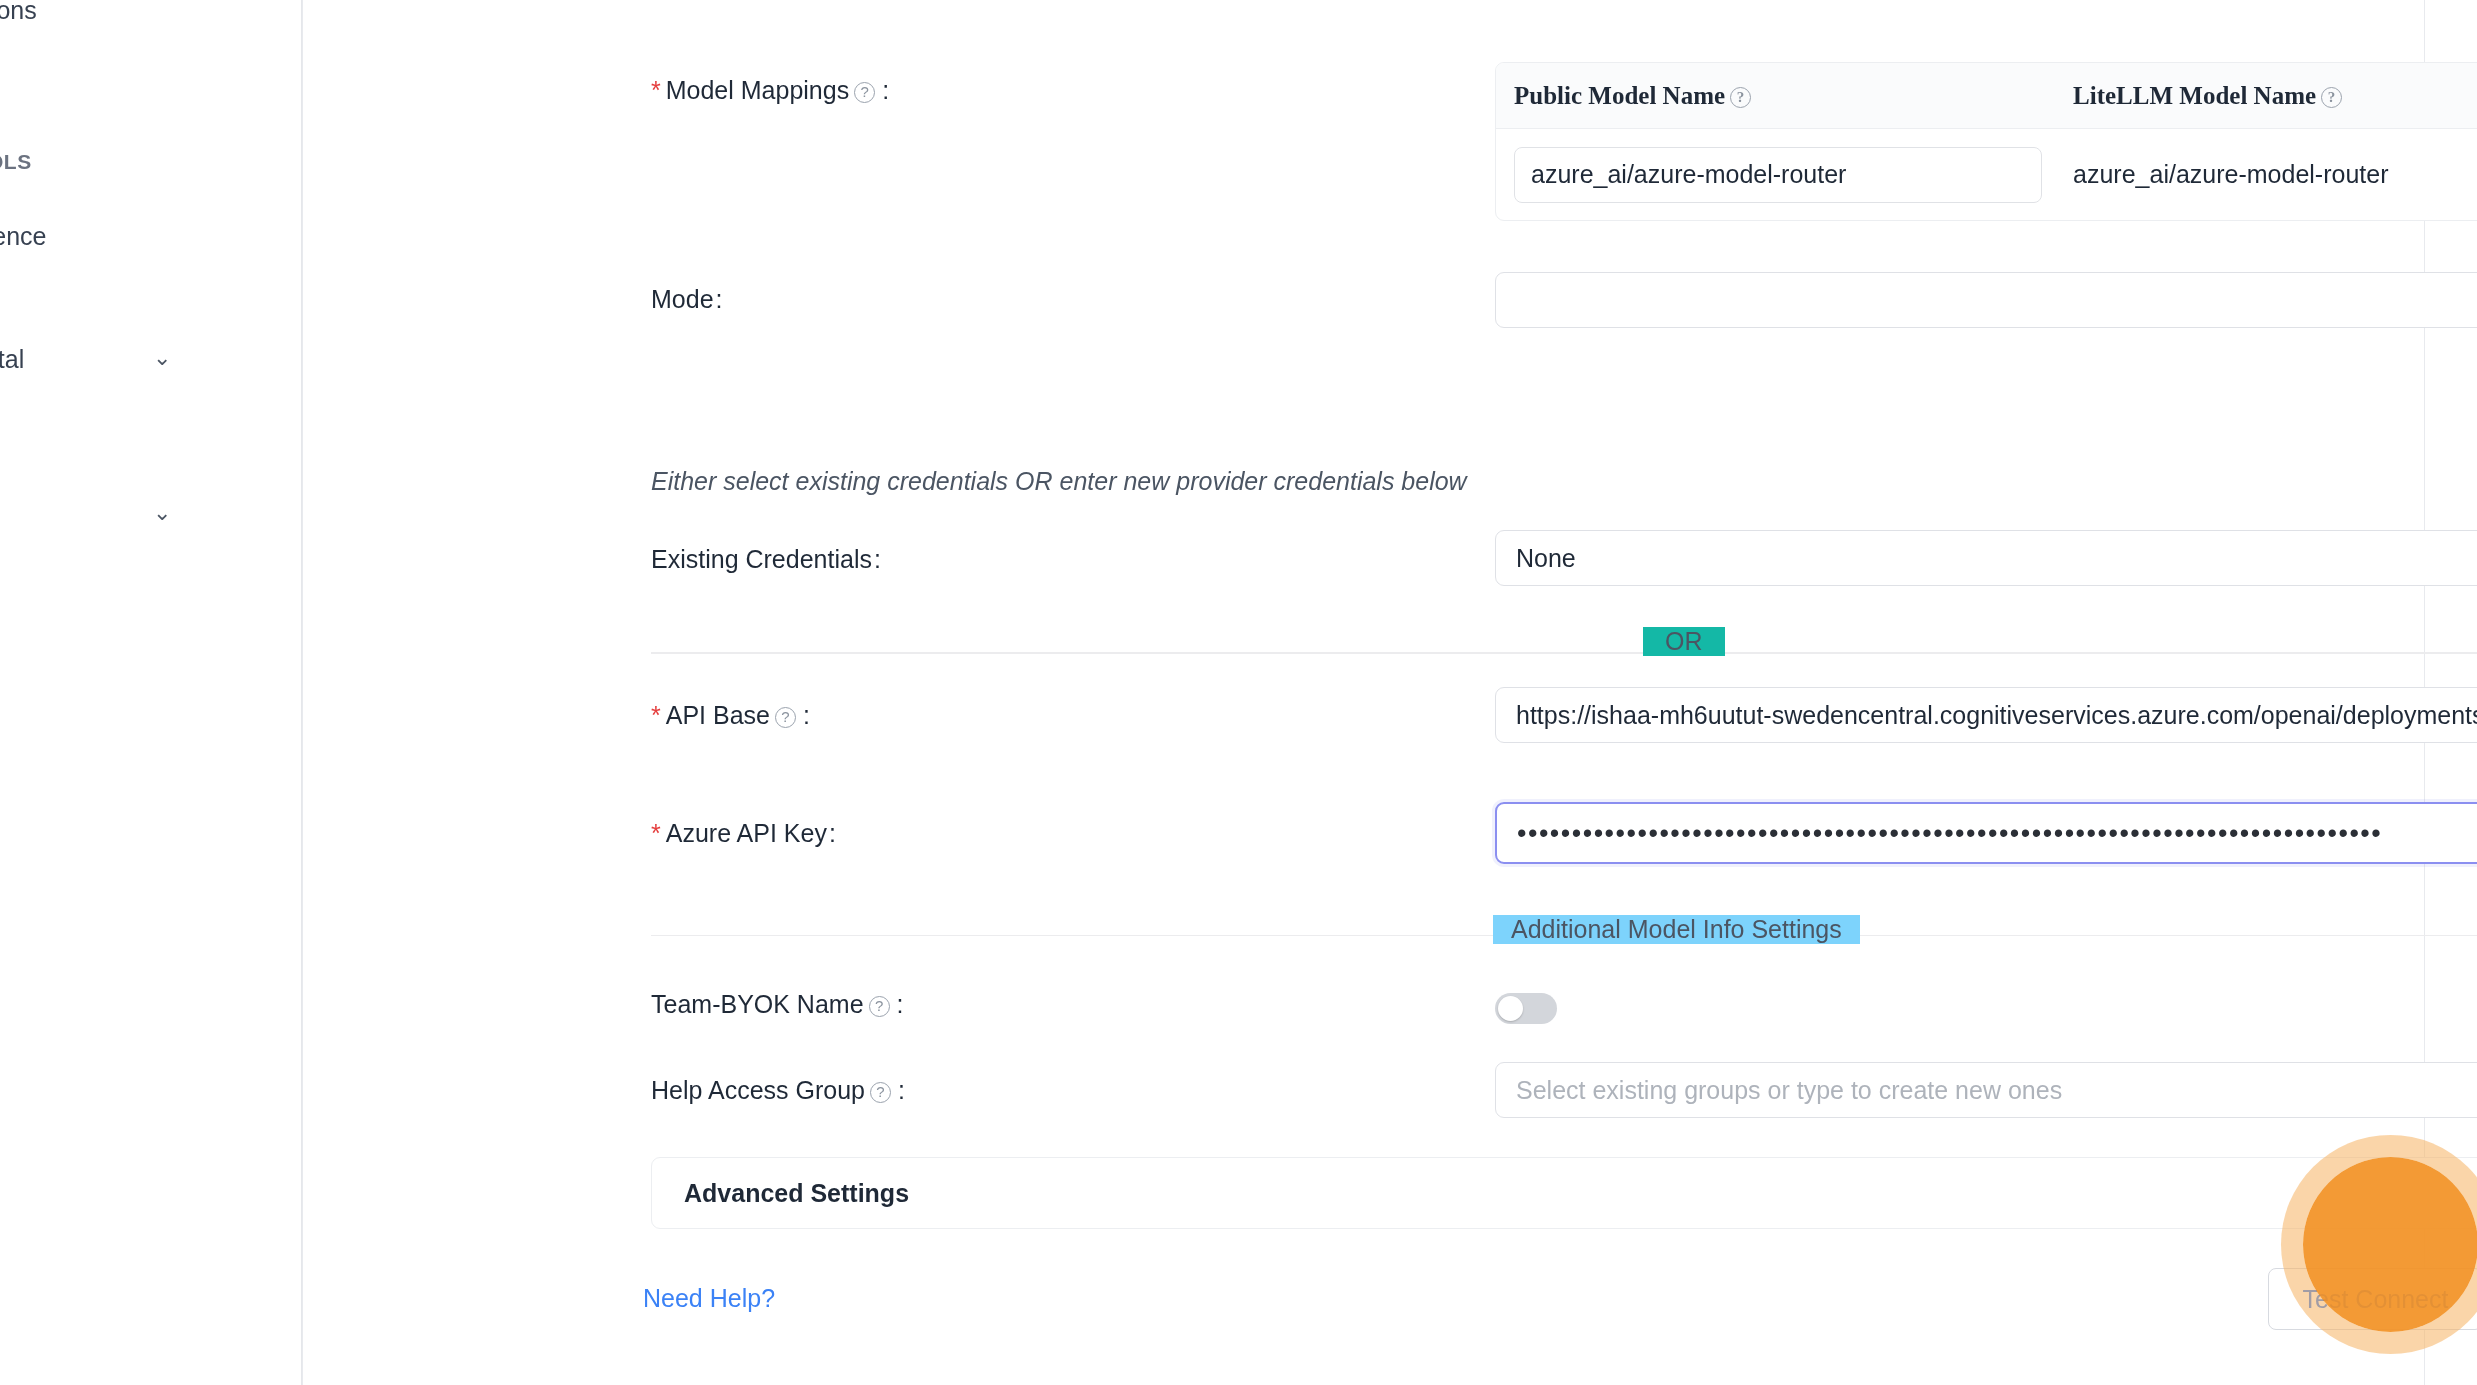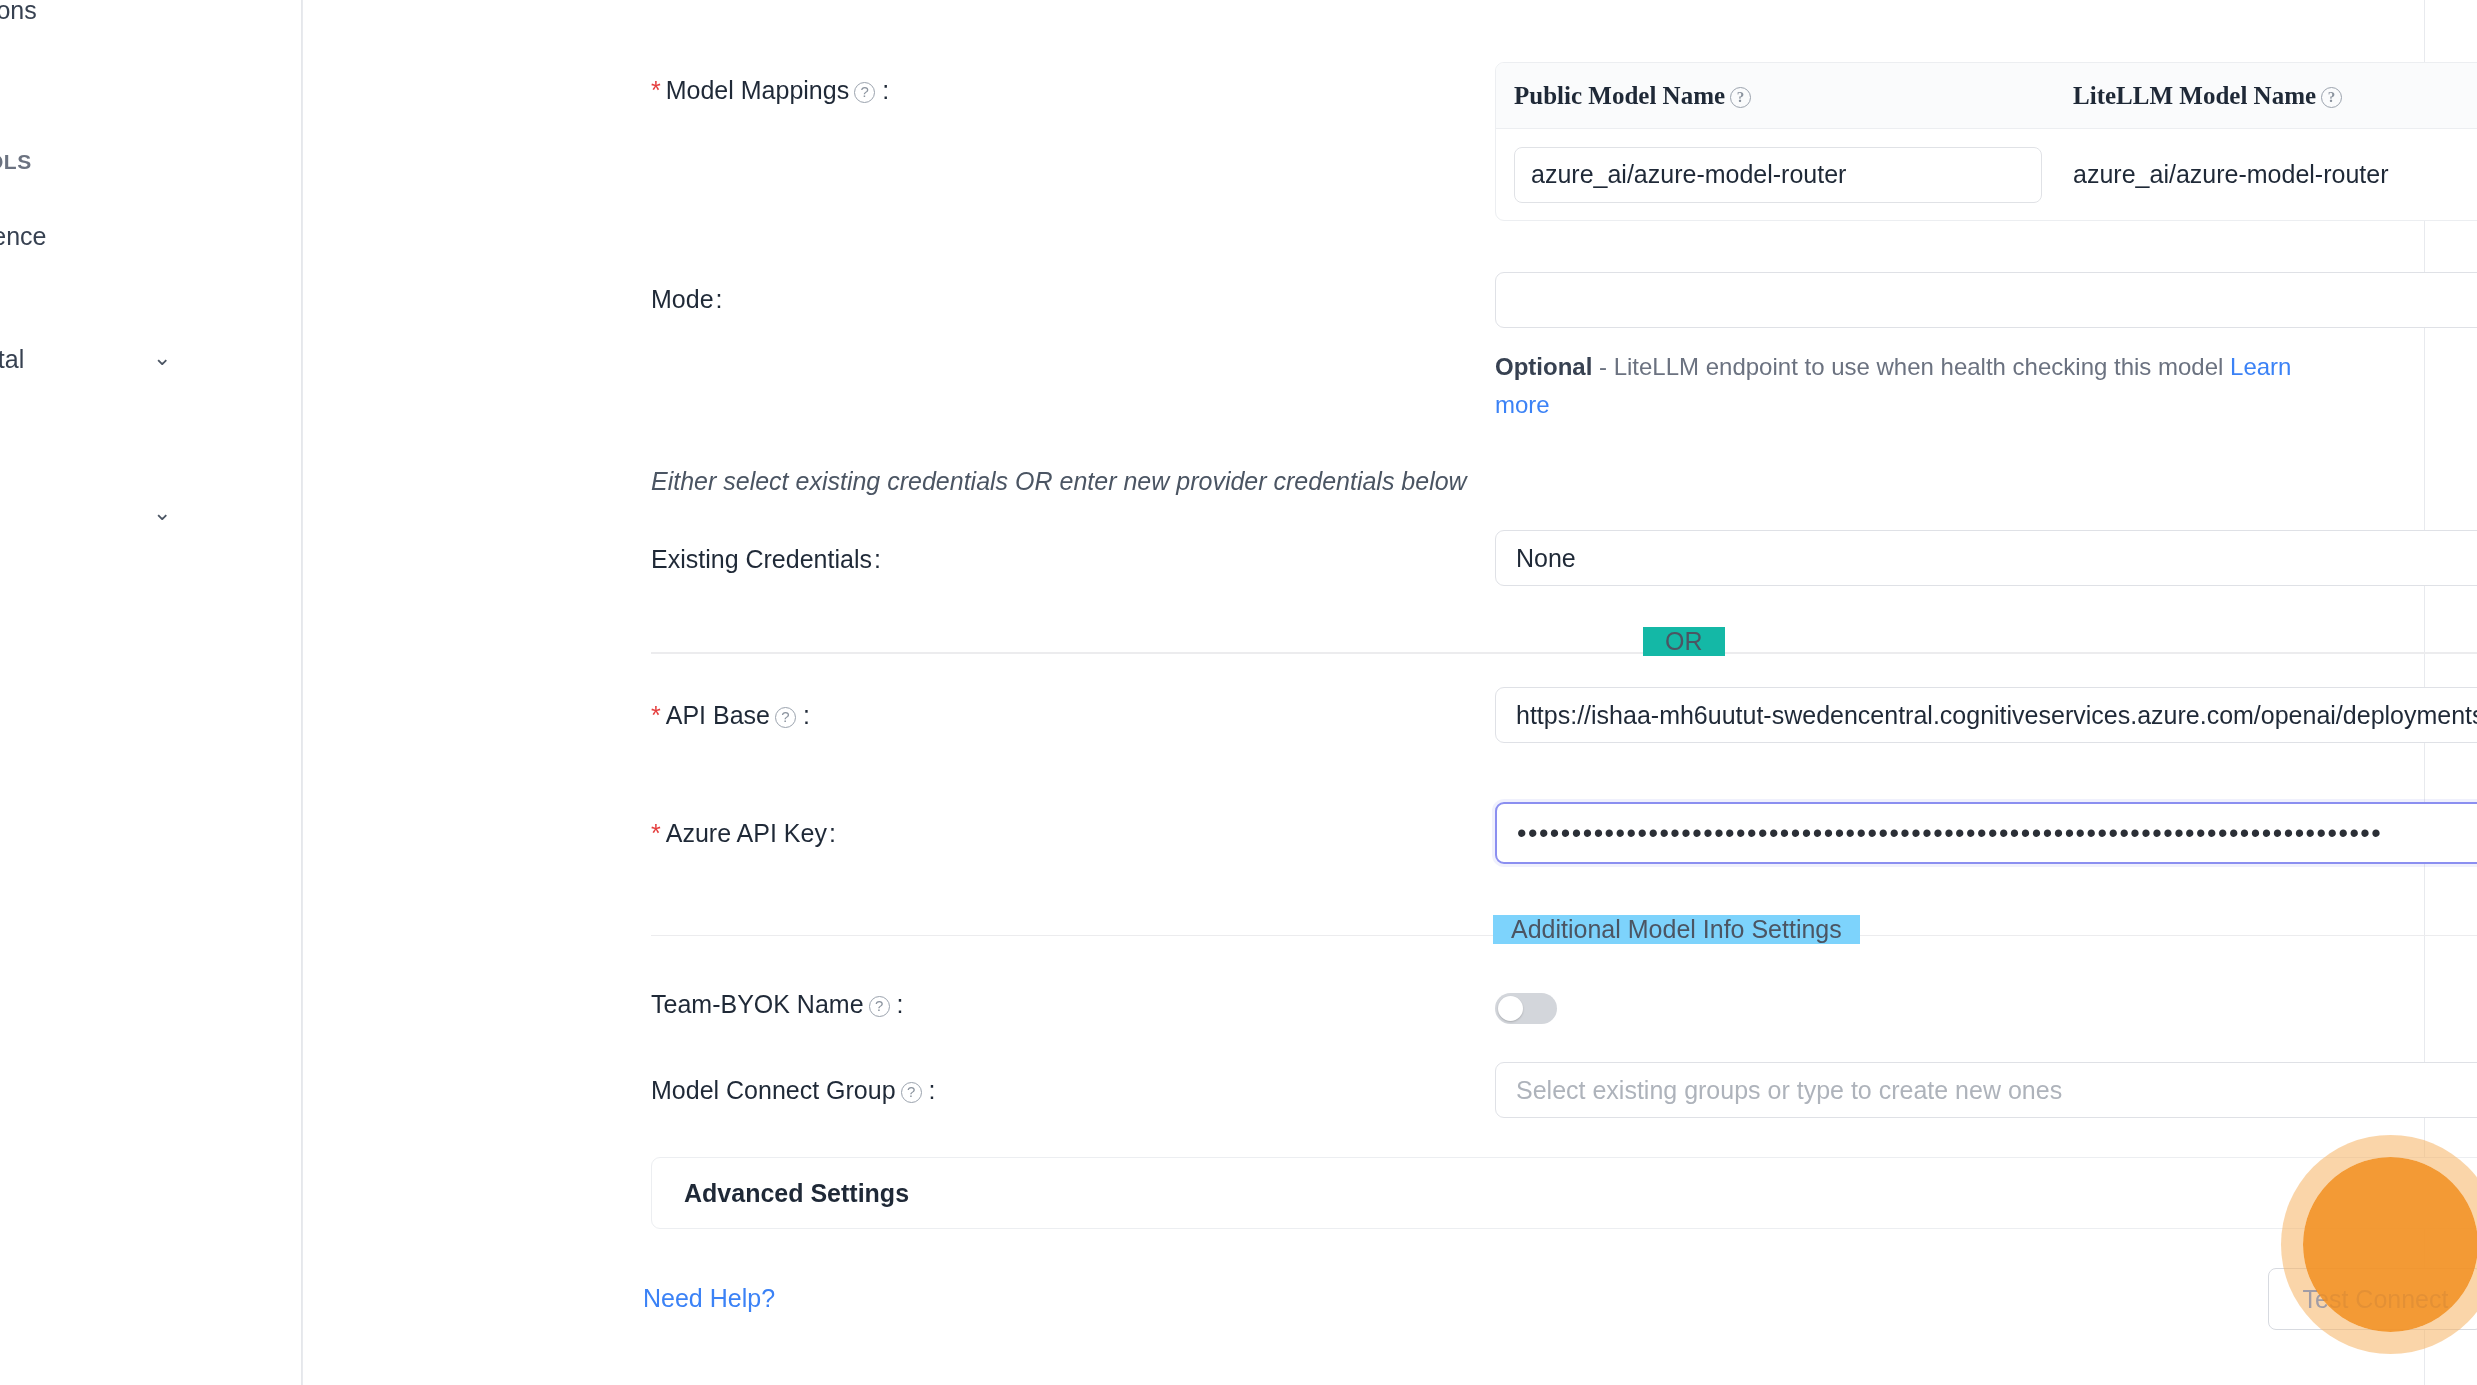--- a/index.html
+++ b/index.html
@@ -346,23 +346,20 @@
       </div>
     </div>
 
     <div class="row-label" style="left:348px; top:285px">
       <span>Mode</span><span class="colon">:</span>
     </div>
     <div class="field" style="left:1192px; top:272px; width:1180px">
       <span class="placeholder"></span>
 
     </div>
-    <div class="opt-note" style="left:1192px; top:348px">
-      <b>Optional</b><span> - LiteLLM endpoint to use when health checking this model </span><span class="link">Learn more</span>
-    </div>
 
     <div class="either-text" style="left:348px; top:467px">Either select existing credentials OR enter new provider credentials below</div>
 
     <div class="row-label" style="left:348px; top:545px">
       <span>Existing Credentials</span><span class="colon">:</span>
     </div>
     <div class="field" style="left:1192px; top:530px; width:1180px">
       <span>None</span>
 
     </div>
@@ -390,21 +387,21 @@
     <div class="add-title">Additional Model Info Settings</div>
 
     <div class="row-label" style="left:348px; top:990px">
       <span>Team-BYOK Name</span><span class="help-icon">?</span><span class="colon">:</span>
     </div>
     <div class="toggle">
       <div class="knob"></div>
     </div>
 
     <div class="row-label" style="left:348px; top:1076px">
-      <span>Model Connect Group</span><span class="help-icon">?</span><span class="colon">:</span>
+      <span>Help Access Group</span><span class="help-icon">?</span><span class="colon">:</span>
     </div>
     <div class="field" style="left:1192px; top:1062px; width:1180px">
       <span class="placeholder">Select existing groups or type to create new ones</span>
 
     </div>
 
     <div class="adv">
       <span class="adv-title">Advanced Settings</span>
 
     </div>

